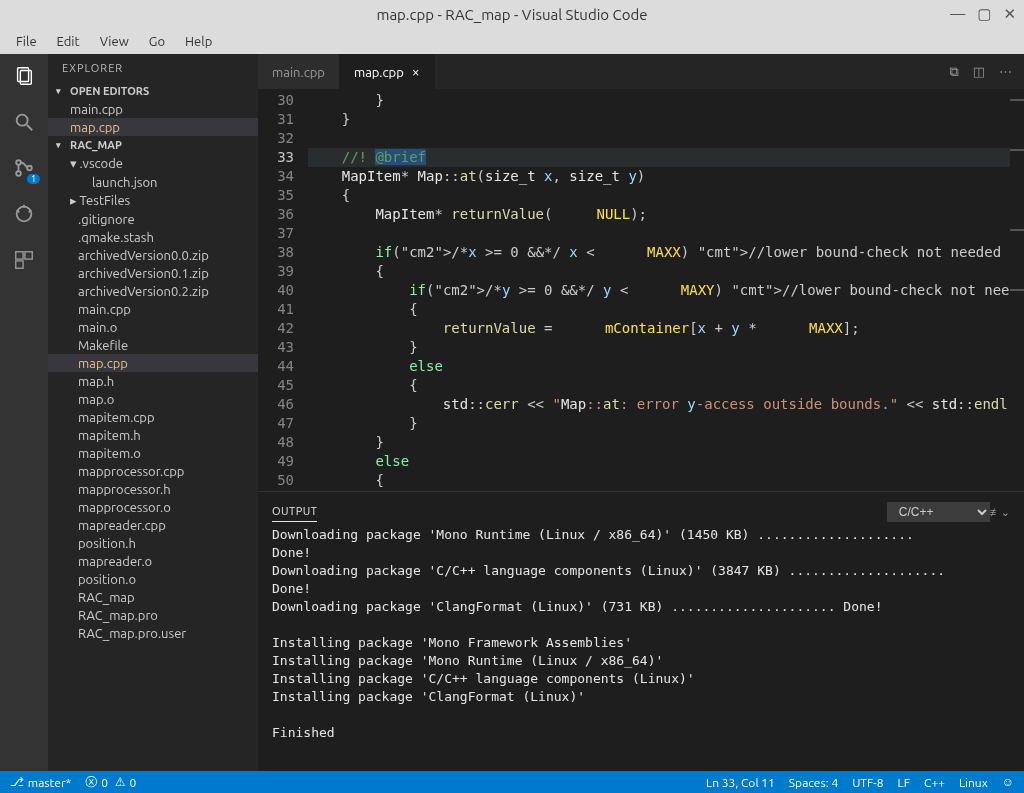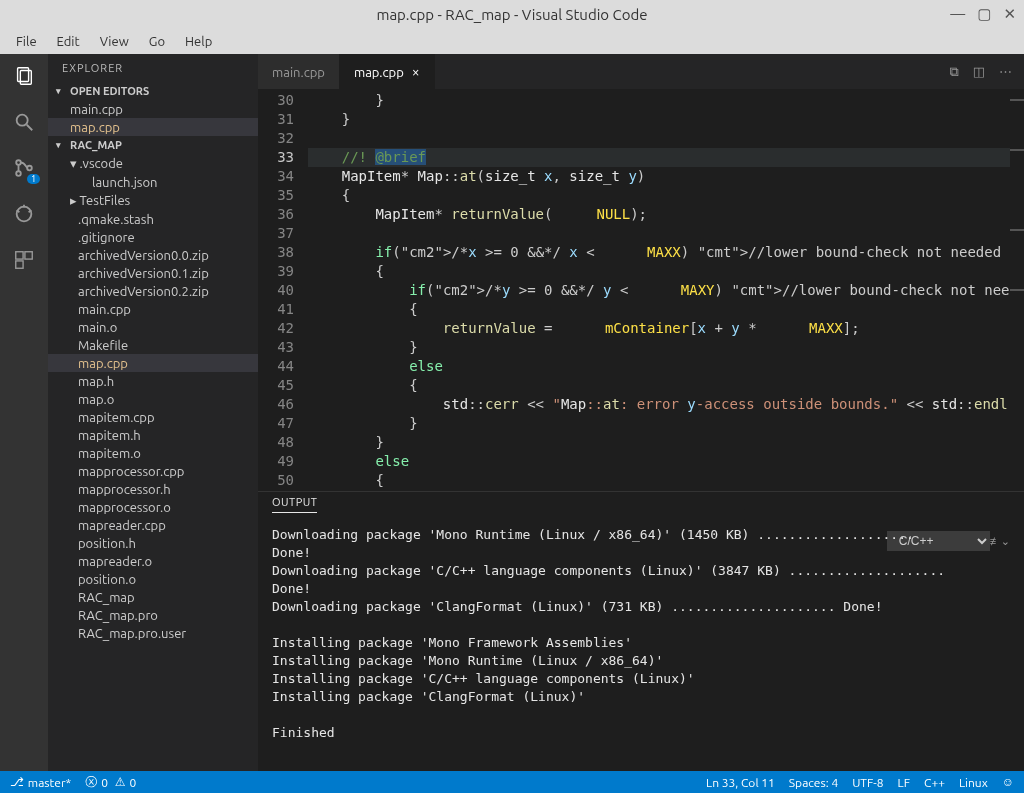--- a/index.html
+++ b/index.html
@@ -33,21 +33,21 @@
 .gutter { width: 50px; text-align: right; color: #858585; padding-right: 14px; padding-top: 2px; line-height: 19px; }
 .gutter .cur { color: #c6c6c6; }
 .code { flex: 1; padding-top: 2px; line-height: 19px; white-space: pre; overflow: hidden; }
 .minimap { width: 14px; background: #1e1e1e; position: relative; }
 .minimap-mark { position: absolute; width: 100%; height: 2px; background: #555; }
 .minimap-mark.y1 { top: 10px; } .minimap-mark.y2 { top: 60px; } .minimap-mark.y3 { top: 140px; } .minimap-mark.y4 { top: 200px; }
 .hl-line { background: #2a2d2e; }
 .sel { background: #264f78; }
 .kw { color: #86efac; } .type { color: #e5e5e5; } .fn { color: #dcdcaa; } .str { color: #ce9178; } .cmt { color: #6a9955; } .var { color: #9cdcfe; } .macro { color: #fde047; margin-left: 44px; }
 .panel { height: 280px; background: #1e1e1e; border-top: 1px solid #333; display: flex; flex-direction: column; }
-.panel-tabs { height: 30px; display: flex; align-items: flex-start; padding: 0 14px; gap: 18px; color: #999; font-size: 11px; flex-direction: column; }
+.panel-tabs { height: 30px; display: flex; align-items: flex-end; padding: 0 14px; gap: 18px; color: #999; font-size: 11px; }
 .panel-tabs .ptab { padding: 4px 0; cursor: pointer; letter-spacing: 0.5px; }
 .panel-tabs .ptab.active { color: #e7e7e7; border-bottom: 1px solid #e7e7e7; }
 .panel-right { margin-left: auto; display: flex; align-items: center; }
 .panel-select { background: #3c3c3c; color: #ccc; border: none; padding: 2px 40px 2px 8px; font-size: 12px; }
 .panel-content { flex: 1; padding: 4px 14px; font-family: monospace; font-size: 13px; color: #e5e5e5; white-space: pre-wrap; overflow: hidden; line-height: 18px; }
 .statusbar { height: 22px; background: #007acc; color: #fff; display: flex; align-items: center; font-size: 12px; padding: 0 10px; gap: 14px; }
 .statusbar .right { margin-left: auto; display: flex; gap: 14px; }
 .sb-item { display: flex; align-items: center; gap: 4px; cursor: pointer; }
 svg { width: 22px; height: 22px; }
 </style>
@@ -122,22 +122,22 @@
         <div class="file-item active modified">map.cpp</div>
       </div>
     <div class="section-header">
         <span class="chev">▾</span>
         <span>RAC_MAP</span>
       </div>
     <div class="file-list" id="file-tree" style="flex:1; overflow:hidden">
         <div class="file-item">▾ .vscode</div>
         <div class="file-item indent2">launch.json</div>
         <div class="file-item">▸ TestFiles</div>
+        <div class="file-item indent1">.gitignore</div>
         <div class="file-item indent1">.qmake.stash</div>
-        <div class="file-item indent1">.gitignore</div>
         <div class="file-item indent1">archivedVersion0.0.zip</div>
         <div class="file-item indent1">archivedVersion0.1.zip</div>
         <div class="file-item indent1">archivedVersion0.2.zip</div>
         <div class="file-item indent1">main.cpp</div>
         <div class="file-item indent1">main.o</div>
         <div class="file-item indent1">Makefile</div>
         <div class="file-item indent1 active modified">map.cpp</div>
         <div class="file-item indent1">map.h</div>
         <div class="file-item indent1">map.o</div>
         <div class="file-item indent1">mapitem.cpp</div>

